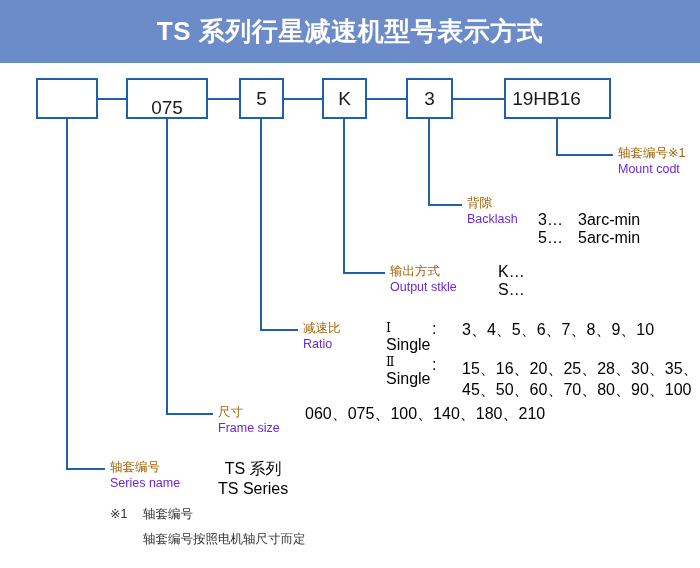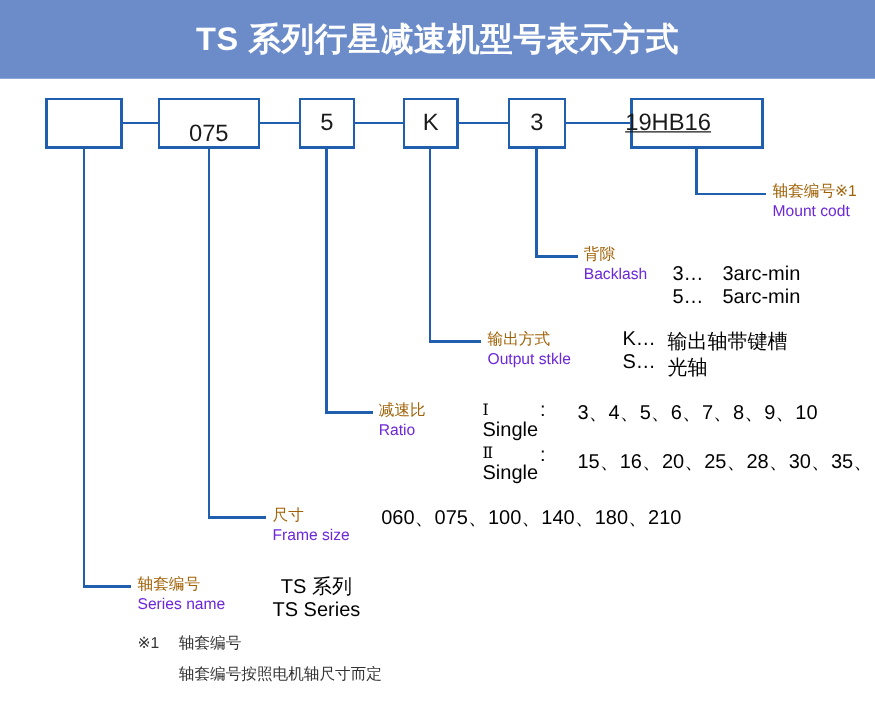--- a/index.html
+++ b/index.html
@@ -77,21 +77,21 @@
       <path d="M261,118 V330 H298"></path>
       <path d="M167,118 V414 H213"></path>
       <path d="M67,118  V469 H105"></path>
     </g>
   </svg>
 
   <div class="box-label" style="left:127px;top:79px;width:80px;height:57px;">075</div>
   <div class="box-label" style="left:240px;top:79px;width:43px;height:39px;">5</div>
   <div class="box-label" style="left:323px;top:79px;width:43px;height:39px;">K</div>
   <div class="box-label" style="left:407px;top:79px;width:45px;height:39px;">3</div>
-  <div class="box-label" style="left:481px;top:79px;width:107px;height:39px;text-decoration:underline;">19HB16</div>
+  <div class="box-label" style="left:493px;top:79px;width:107px;height:39px;">19HB16</div>
 
   <div class="ann" style="left:618px;top:145px;">
     <div class="cn">轴套编号※1</div>
     <div class="en">Mount codt</div>
   </div>
 
   <div class="ann" style="left:467px;top:195px;">
     <div class="cn">背隙</div>
     <div class="en">Backlash</div>
   </div>
@@ -105,24 +105,20 @@
   </div>
 
   <div class="ann" style="left:390px;top:263px;">
     <div class="cn">输出方式</div>
     <div class="en">Output stkle</div>
   </div>
   <div class="col" style="left:498px;top:263px;">
     <div class="val">K…</div>
     <div class="val">S…</div>
   </div>
-  <div class="col" style="left:534px;top:263px;">
-    <div class="val">输出轴带键槽</div>
-    <div class="val">光轴</div>
-  </div>
 
   <div class="ann" style="left:303px;top:320px;">
     <div class="cn">减速比</div>
     <div class="en">Ratio</div>
   </div>
 
   <div class="col" style="left:386px;top:320px;">
     <div class="roman">Ⅰ</div>
     <div class="val">Single</div>
     <div class="roman">Ⅱ</div>
@@ -132,20 +128,21 @@
   <div class="col" style="left:432px;top:320px;">
     <div class="val">:</div>
     <div class="val">&nbsp;</div>
     <div class="val">:</div>
   </div>
 
   <div class="col" style="left:462px;top:320px;">
     <div class="val">3、4、5、6、7、8、9、10</div>
     <div class="val">&nbsp;</div>
     <div class="val">15、16、20、25、28、30、35、</div>
+    <div class="val">45、50、60、70、80、90、100</div>
   </div>
 
   <div class="ann" style="left:218px;top:404px;">
     <div class="cn">尺寸</div>
     <div class="en">Frame size</div>
   </div>
   <div class="col" style="left:305px;top:404px;">
     <div class="val">060、075、100、140、180、210</div>
   </div>
 

